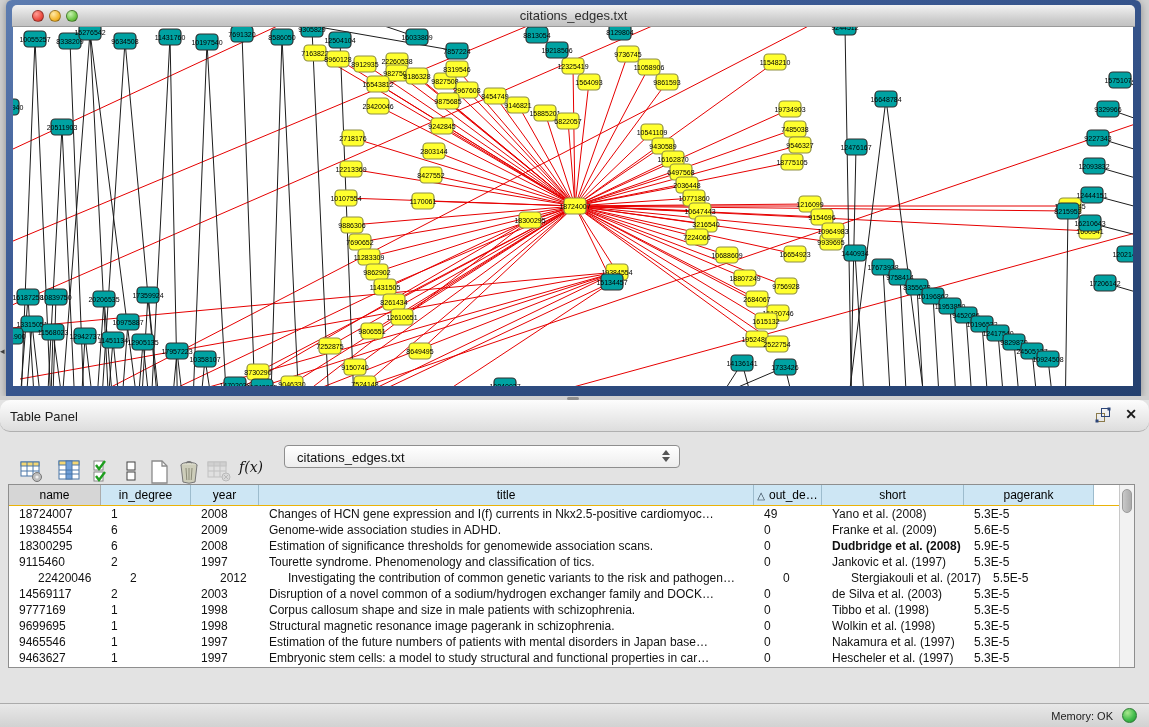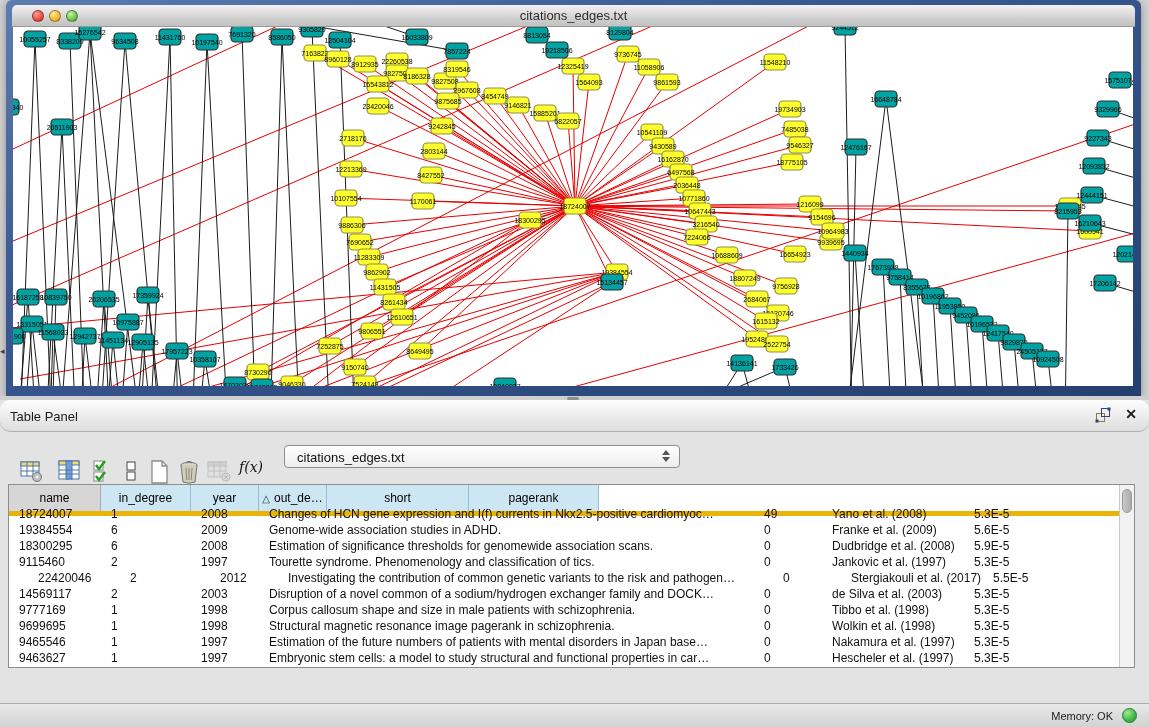--- a/index.html
+++ b/index.html
@@ -46,21 +46,21 @@
     background:linear-gradient(#ffffff,#ededed); border:1px solid #8e8e8e; border-radius:4px; cursor:pointer; }
   .combo-text { position:absolute; left:12px; top:4px; font-size:13px; color:#111; }
   .combo-arrows { position:absolute; right:9px; top:4px; display:flex; flex-direction:column; gap:2px; }
   .arr-up { width:0; height:0; border-left:4px solid transparent; border-right:4px solid transparent; border-bottom:5px solid #555; }
   .arr-dn { width:0; height:0; border-left:4px solid transparent; border-right:4px solid transparent; border-top:5px solid #555; }
 
   
   .tbl-wrap { position:absolute; left:8px; top:84px; width:1127px; height:184px; background:#ffffff; border:1px solid #8e8e8e; }
   .tbl-scroll { position:absolute; right:0; top:0; width:15px; height:100%; background:#f2f2f2; border-left:1px solid #c8c8c8; }
   .tbl-thumb { position:absolute; left:2px; top:4px; width:10px; height:24px; background:linear-gradient(90deg,#c9c9c9,#ababab); border:1px solid #9a9a9a; border-radius:6px; cursor:grab; }
-  .thead { display:flex; height:31px; border-bottom:5px solid #eab308; }
+  .thead { display:flex; height:21px; border-bottom:1px solid #eab308; }
   .th { height:100%; background:#cde6f4; border-right:1px solid #9dbccd; font-size:12px; color:#000;
         display:flex; align-items:center; justify-content:center; gap:4px; overflow:hidden; white-space:nowrap; cursor:pointer; }
   .th.gray { background:#d6d6d6; border-right:1px solid #ababab; }
   .th .sortglyph { font-size:10px; color:#234; }
   .tbody { position:absolute; left:0; top:21px; right:15px; bottom:0; overflow:hidden; }
   .tr { display:flex; height:16px; cursor:default; }
   .td { font-size:12px; color:#111; padding-left:10px; white-space:nowrap; overflow:hidden; line-height:16px; }
 
   
   .tabbar { position:absolute; left:0; top:271px; width:100%; height:26px; }
@@ -644,20 +644,23 @@
     <div class="thead" id="thead">
         <div class="th gray" style="width: 92px;">
           <span>name</span>
         </div>
         <div class="th" style="width: 90px;">
           <span>in_degree</span>
         </div>
         <div class="th" style="width: 68px;">
           <span>year</span>
         </div>
+        <div class="th" style="width: 495px;">
+          <span>title</span>
+        </div>
         <div class="th" style="width: 68px;">
           <span class="sortglyph">△</span>
           <span>out_de…</span>
         </div>
         <div class="th" style="width: 142px;">
           <span>short</span>
         </div>
         <div class="th" style="width: 130px;">
           <span>pagerank</span>
         </div>
@@ -681,21 +684,21 @@
           <div class="td" style="width: 68px;">0</div>
           <div class="td" style="width: 142px;">Franke et al. (2009)</div>
           <div class="td" style="width: 130px;">5.6E-5</div>
         </div>
         <div class="tr">
           <div class="td" style="width: 92px;">18300295</div>
           <div class="td" style="width: 90px;">6</div>
           <div class="td" style="width: 68px;">2008</div>
           <div class="td" style="width: 495px;">Estimation of significance thresholds for genomewide association scans.</div>
           <div class="td" style="width: 68px;">0</div>
-          <div class="td" style="width: 142px;">Dudbridge et al. (2008)</div>
+          <div class="td" style="width: 142px; font-weight: bold;">Dudbridge et al. (2008)</div>
           <div class="td" style="width: 130px;">5.9E-5</div>
         </div>
         <div class="tr">
           <div class="td" style="width: 92px;">9115460</div>
           <div class="td" style="width: 90px;">2</div>
           <div class="td" style="width: 68px;">1997</div>
           <div class="td" style="width: 495px;">Tourette syndrome. Phenomenology and classification of tics.</div>
           <div class="td" style="width: 68px;">0</div>
           <div class="td" style="width: 142px;">Jankovic et al. (1997)</div>
           <div class="td" style="width: 130px;">5.3E-5</div>

